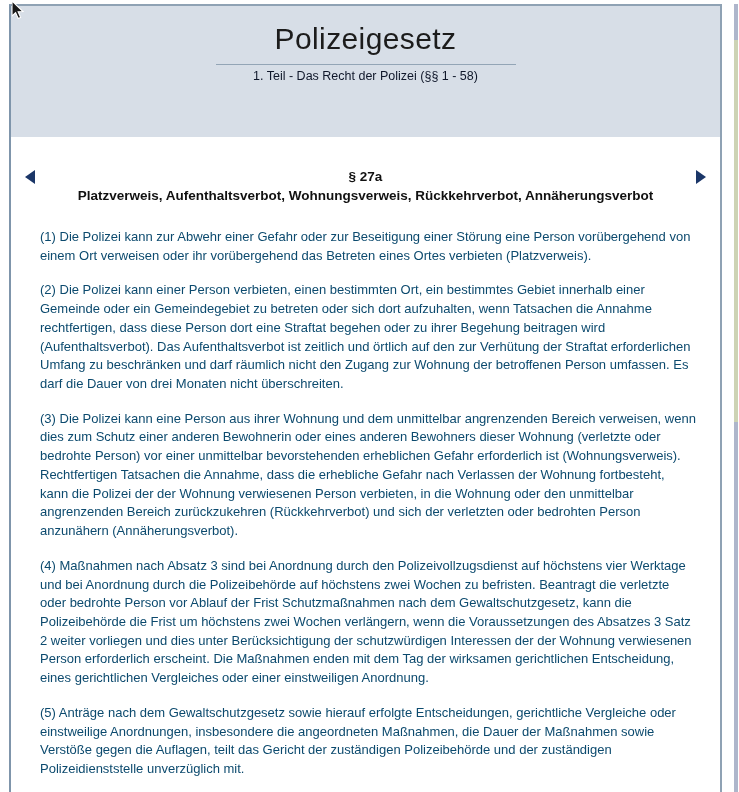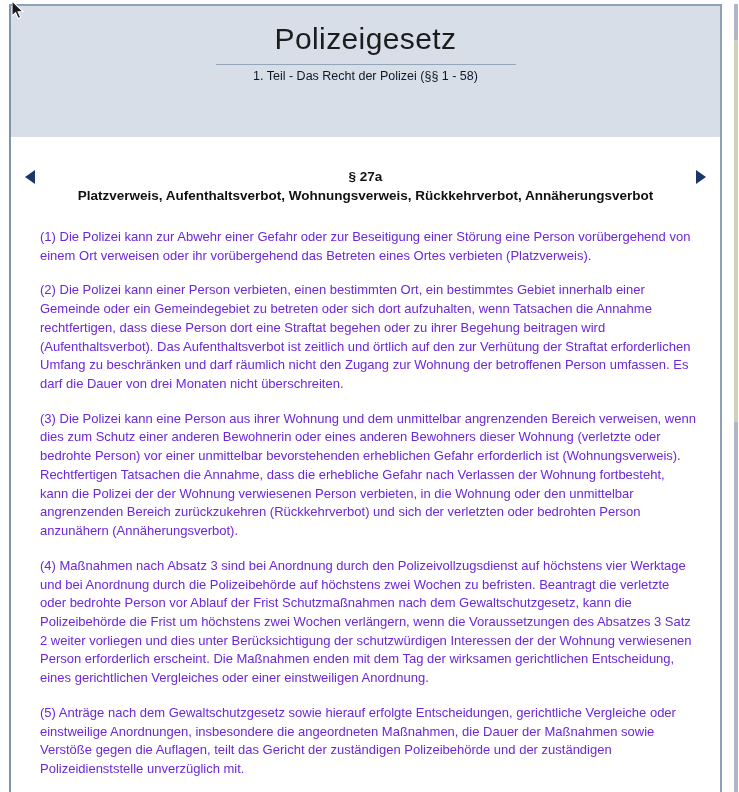--- a/index.html
+++ b/index.html
@@ -127,21 +127,21 @@
     left: 0;
     top: 222px;
     right: 0;
     padding: 0 24px 0 29px;
     box-sizing: border-box;
   }
 
   .para {
     font-size: 13px;
     line-height: 1.44;
-    color: #6d28d9;
+    color: #0c4a6e;
     margin: 0 0 16px 0;
     text-align: left;
   }
 
   
   .scroll-strip {
     position: absolute;
     right: 0;
     top: 4px;
     width: 6px;

